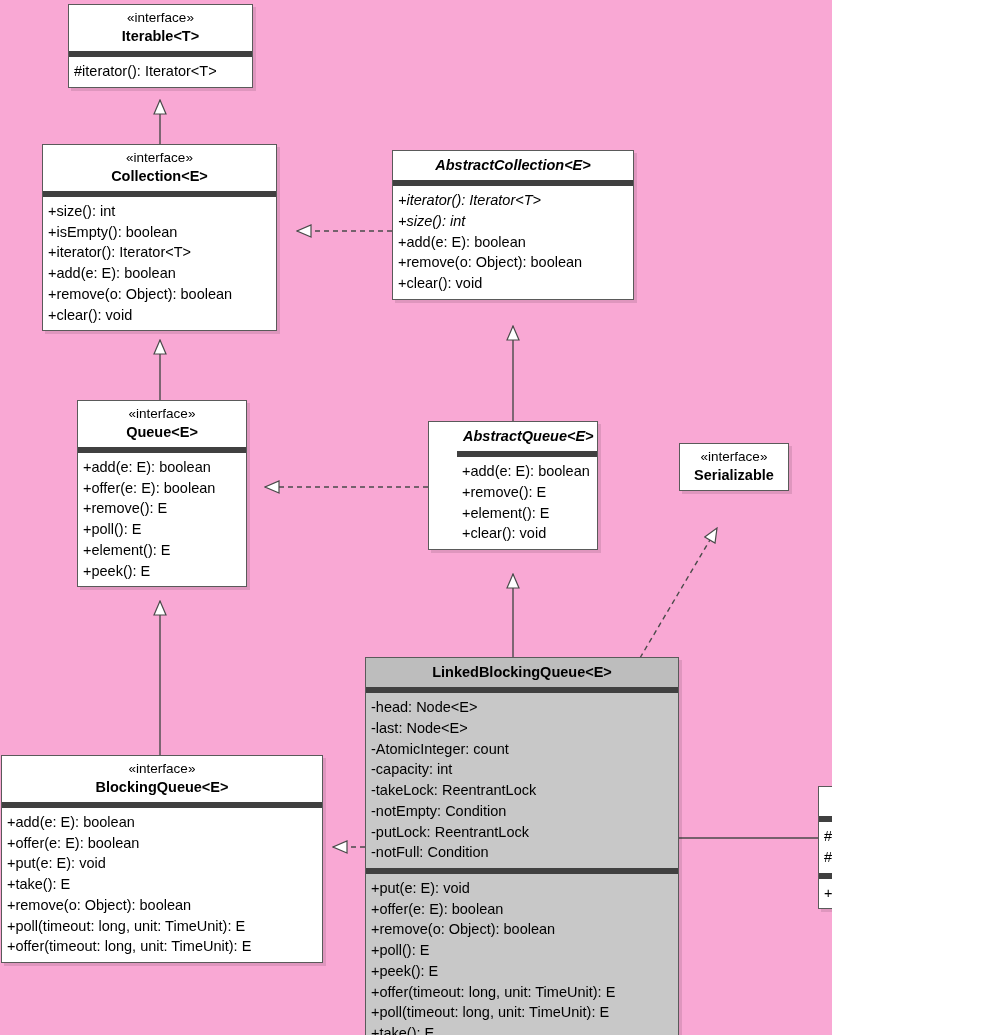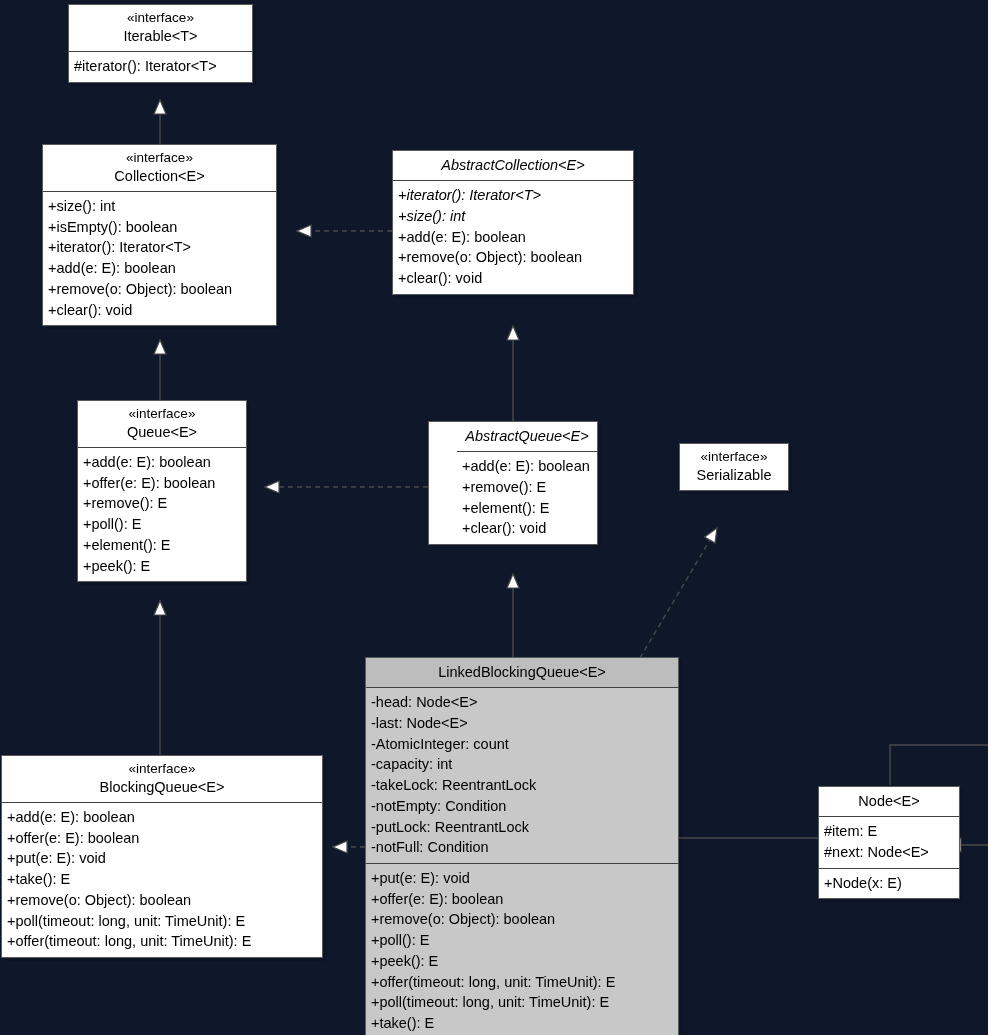--- a/index.html
+++ b/index.html
@@ -5,24 +5,24 @@
   html, body {
     margin: 0;
     padding: 0;
     background: #ffffff;
   }
   body {
     font-family: "Liberation Sans", sans-serif;
   }
   #canvas {
     position: relative;
-    width: 988px;
+    width: 832px;
     height: 1035px;
     overflow: hidden;
-    background: #0f172a;
+    background: #f9a8d4;
   }
   svg.edges {
     position: absolute;
     left: 0;
     top: 0;
     width: 1000px;
     height: 1035px;
     pointer-events: none;
   }
   .uml {
@@ -38,28 +38,28 @@
   .uml .hdr {
     text-align: center;
     padding: 5px 6px 6px 6px;
     line-height: 1.25;
   }
   .uml .stereo {
     font-size: 13.5px;
     display: block;
   }
   .uml .cname {
-    font-weight: normal;
+    font-weight: bold;
     display: block;
   }
   .uml .cname.italic {
     font-style: italic;
   }
   .uml .sep {
-    border-top: 1px solid #404040;
+    border-top: 6px solid #404040;
   }
   .uml .members {
     padding: 4px 5px 5px 5px;
     line-height: 1.43;
   }
   .uml .members div {
     white-space: nowrap;
   }
   .uml .members div.it {
     font-style: italic;

